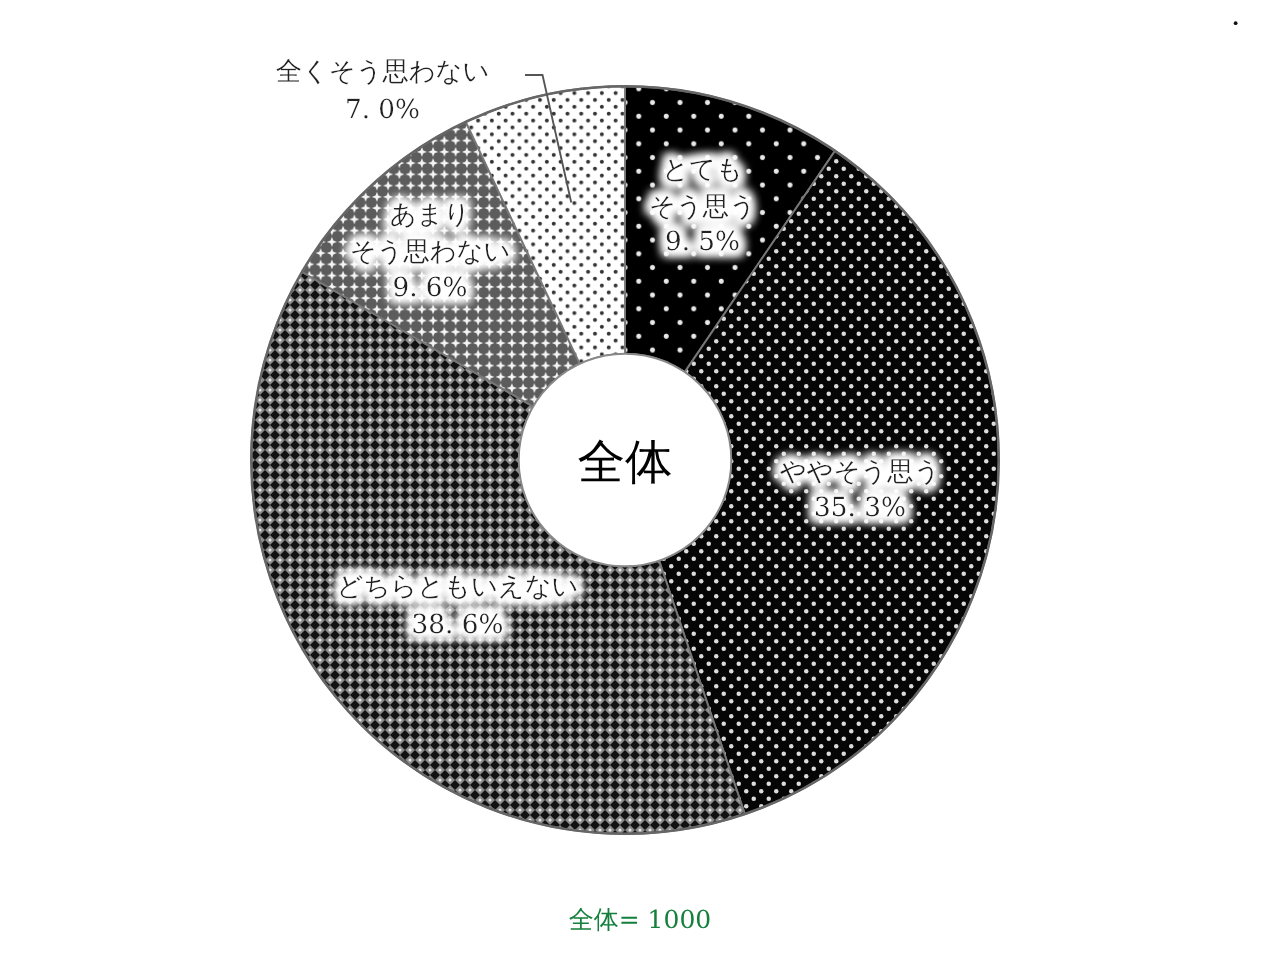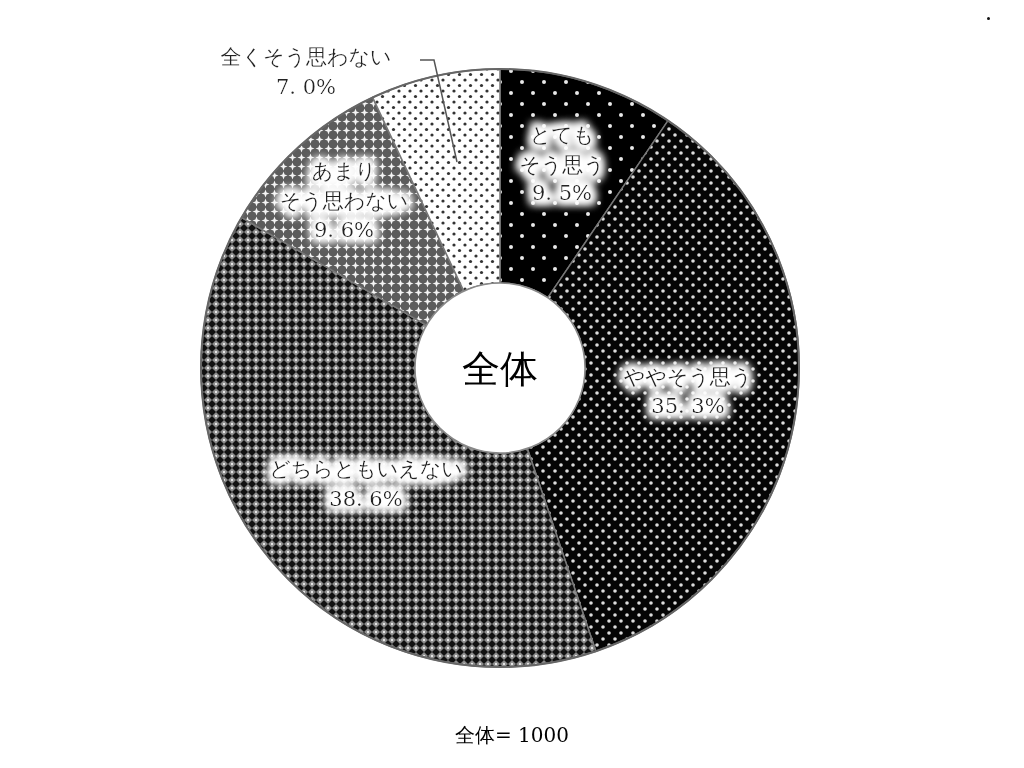--- a/index.html
+++ b/index.html
@@ -2,21 +2,21 @@
 <html><head>
 <meta charset="utf-8">
 <style>
   html, body { margin: 0; padding: 0; background: #ffffff; }
   body { width: 1024px; height: 768px; position: relative; overflow: hidden;
          font-family: "DejaVu Serif", "Liberation Serif", serif; color: #1a1a1a; }
   #chart { position: absolute; left: 0; top: 0; }
   .lbl { font-family: "DejaVu Serif", "Liberation Serif", serif; font-size: 21px; fill: #222; }
   .center-lbl { font-family: "DejaVu Sans", "Liberation Sans", sans-serif; font-size: 38px; fill: #000; }
   .footer { position: absolute; left: 0; width: 1024px; top: 722px; text-align: center;
-            font-family: "DejaVu Serif", "Liberation Serif", serif; font-size: 20px; color: #000000; }
+            font-family: "DejaVu Serif", "Liberation Serif", serif; font-size: 20px; color: #15803d; }
   .corner-dot { position: absolute; left: 987px; top: 17px; width: 3px; height: 3px; background: #111; border-radius: 50%; }
 </style>
 </head>
 <body>
 
 <svg id="chart" width="1024" height="768" viewBox="0 0 1024 768">
   <defs>
 
     <pattern id="pat1" width="22" height="22" patternUnits="userSpaceOnUse">
       <rect width="22" height="22" fill="#000"></rect>

